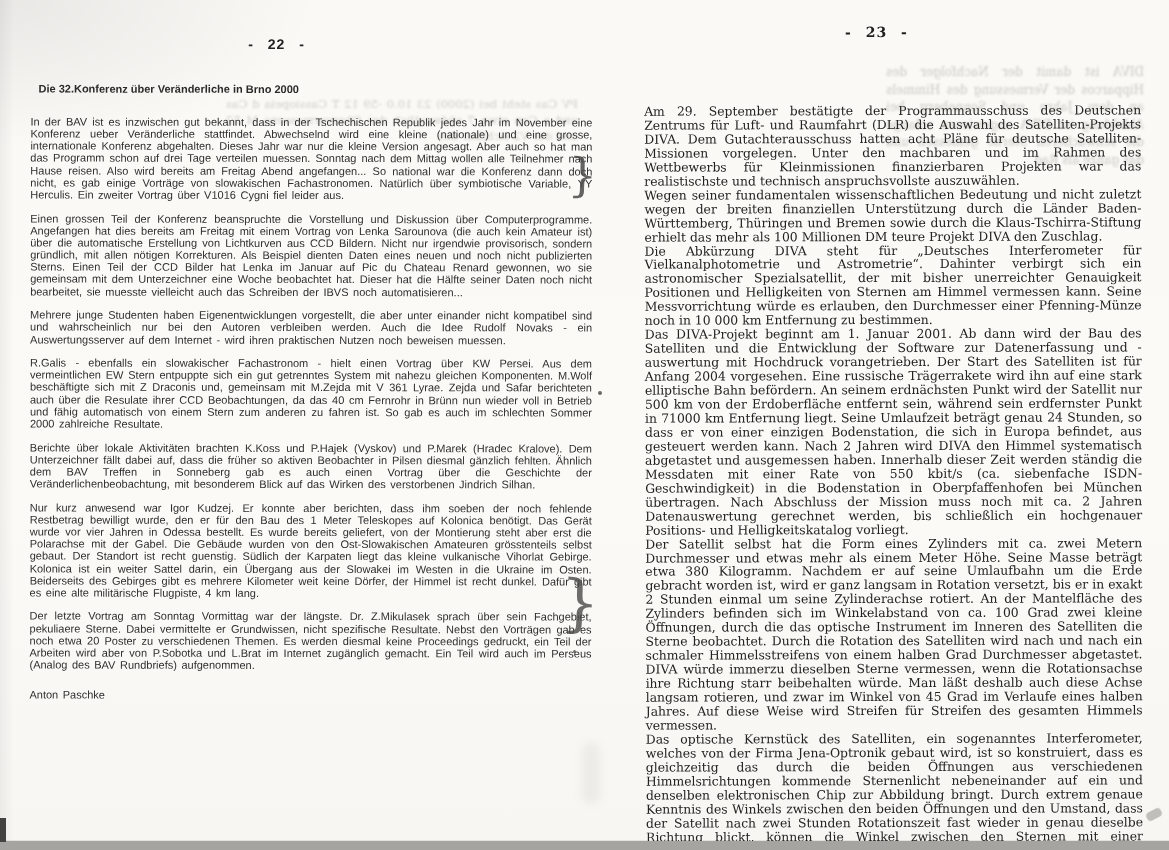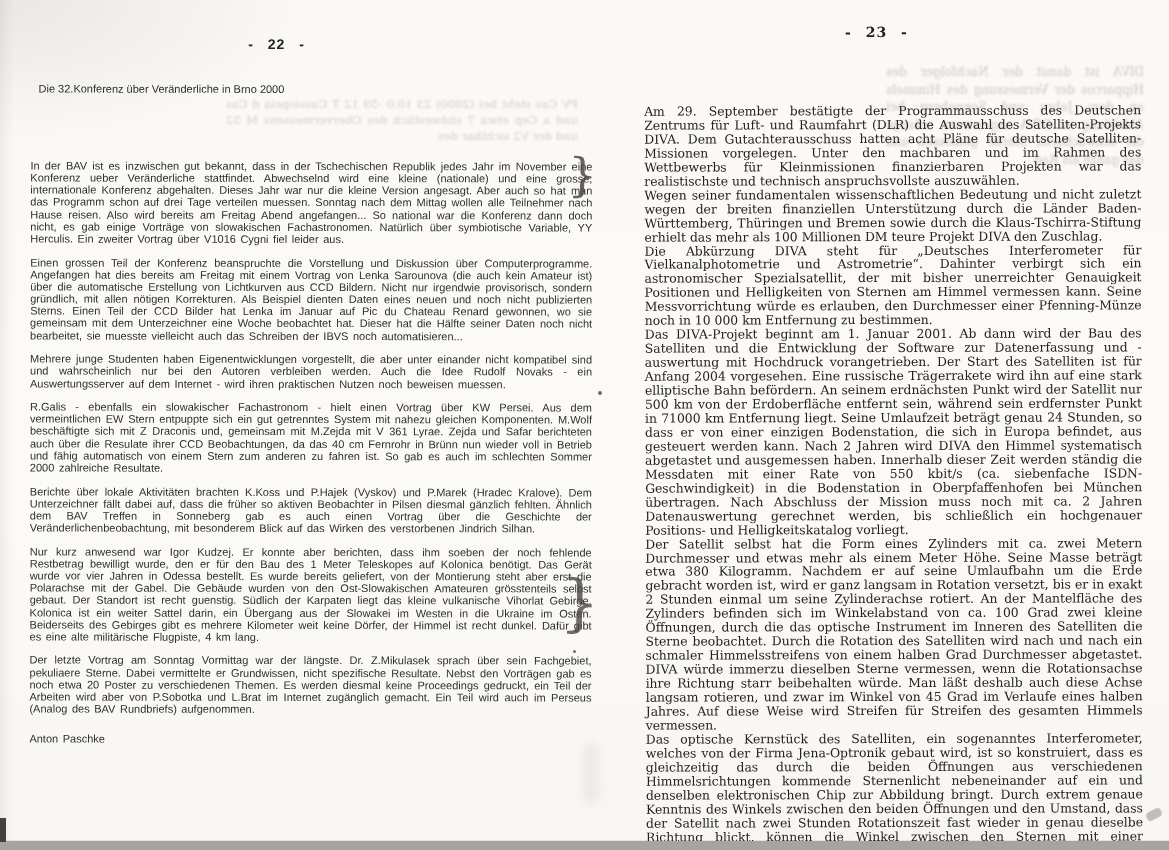--- a/index.html
+++ b/index.html
@@ -30,21 +30,21 @@
   
   .bleed{position:absolute;transform:scaleX(-1);filter:blur(0.8px);color:#bdbab3;
         font-family:"DejaVu Serif",serif;text-align:justify;pointer-events:none;opacity:.8;}
   .bleed-left{left:226px;top:96px;width:352px;font-size:11.5px;line-height:16px;color:#c6c3bc;}
   .bleed-right{left:886px;top:64px;width:258px;font-size:12px;line-height:17.5px;}
   
   .page-left{position:absolute;left:30px;top:36px;width:562px;color:#2b2b2b;
         transform:rotate(.1deg);}
   .pagenum-left{text-align:center;font-size:14px;font-weight:bold;word-spacing:9px;
         letter-spacing:1px;position:relative;left:-35px;color:#222;}
-  .title-left{font-size:11px;font-weight:normal;margin:31px 0 65px 8px;color:#2b2b2b;}
+  .title-left{font-size:11px;font-weight:bold;margin:31px 0 21px 8px;color:#2b2b2b;}
   .page-left p{font-size:11px;line-height:12.15px;text-align:justify;margin:0 0 11.5px 0;
         word-spacing:1.5px;color:#2e2e2e;}
   .sig{margin-top:18px !important;text-align:left !important;}
   
   .page-right{position:absolute;left:645px;top:24px;width:497px;color:#1f1e1d;
         font-family:"DejaVu Serif",serif;transform:rotate(-.15deg);}
   .pagenum-right{text-align:center;font-size:14px;font-weight:bold;word-spacing:8px;
         letter-spacing:1px;position:relative;left:-16px;}
   .title-right{font-size:17px;font-weight:bold;line-height:25px;margin:28px 0 11px 0;
         letter-spacing:.2px;color:#161514;}

